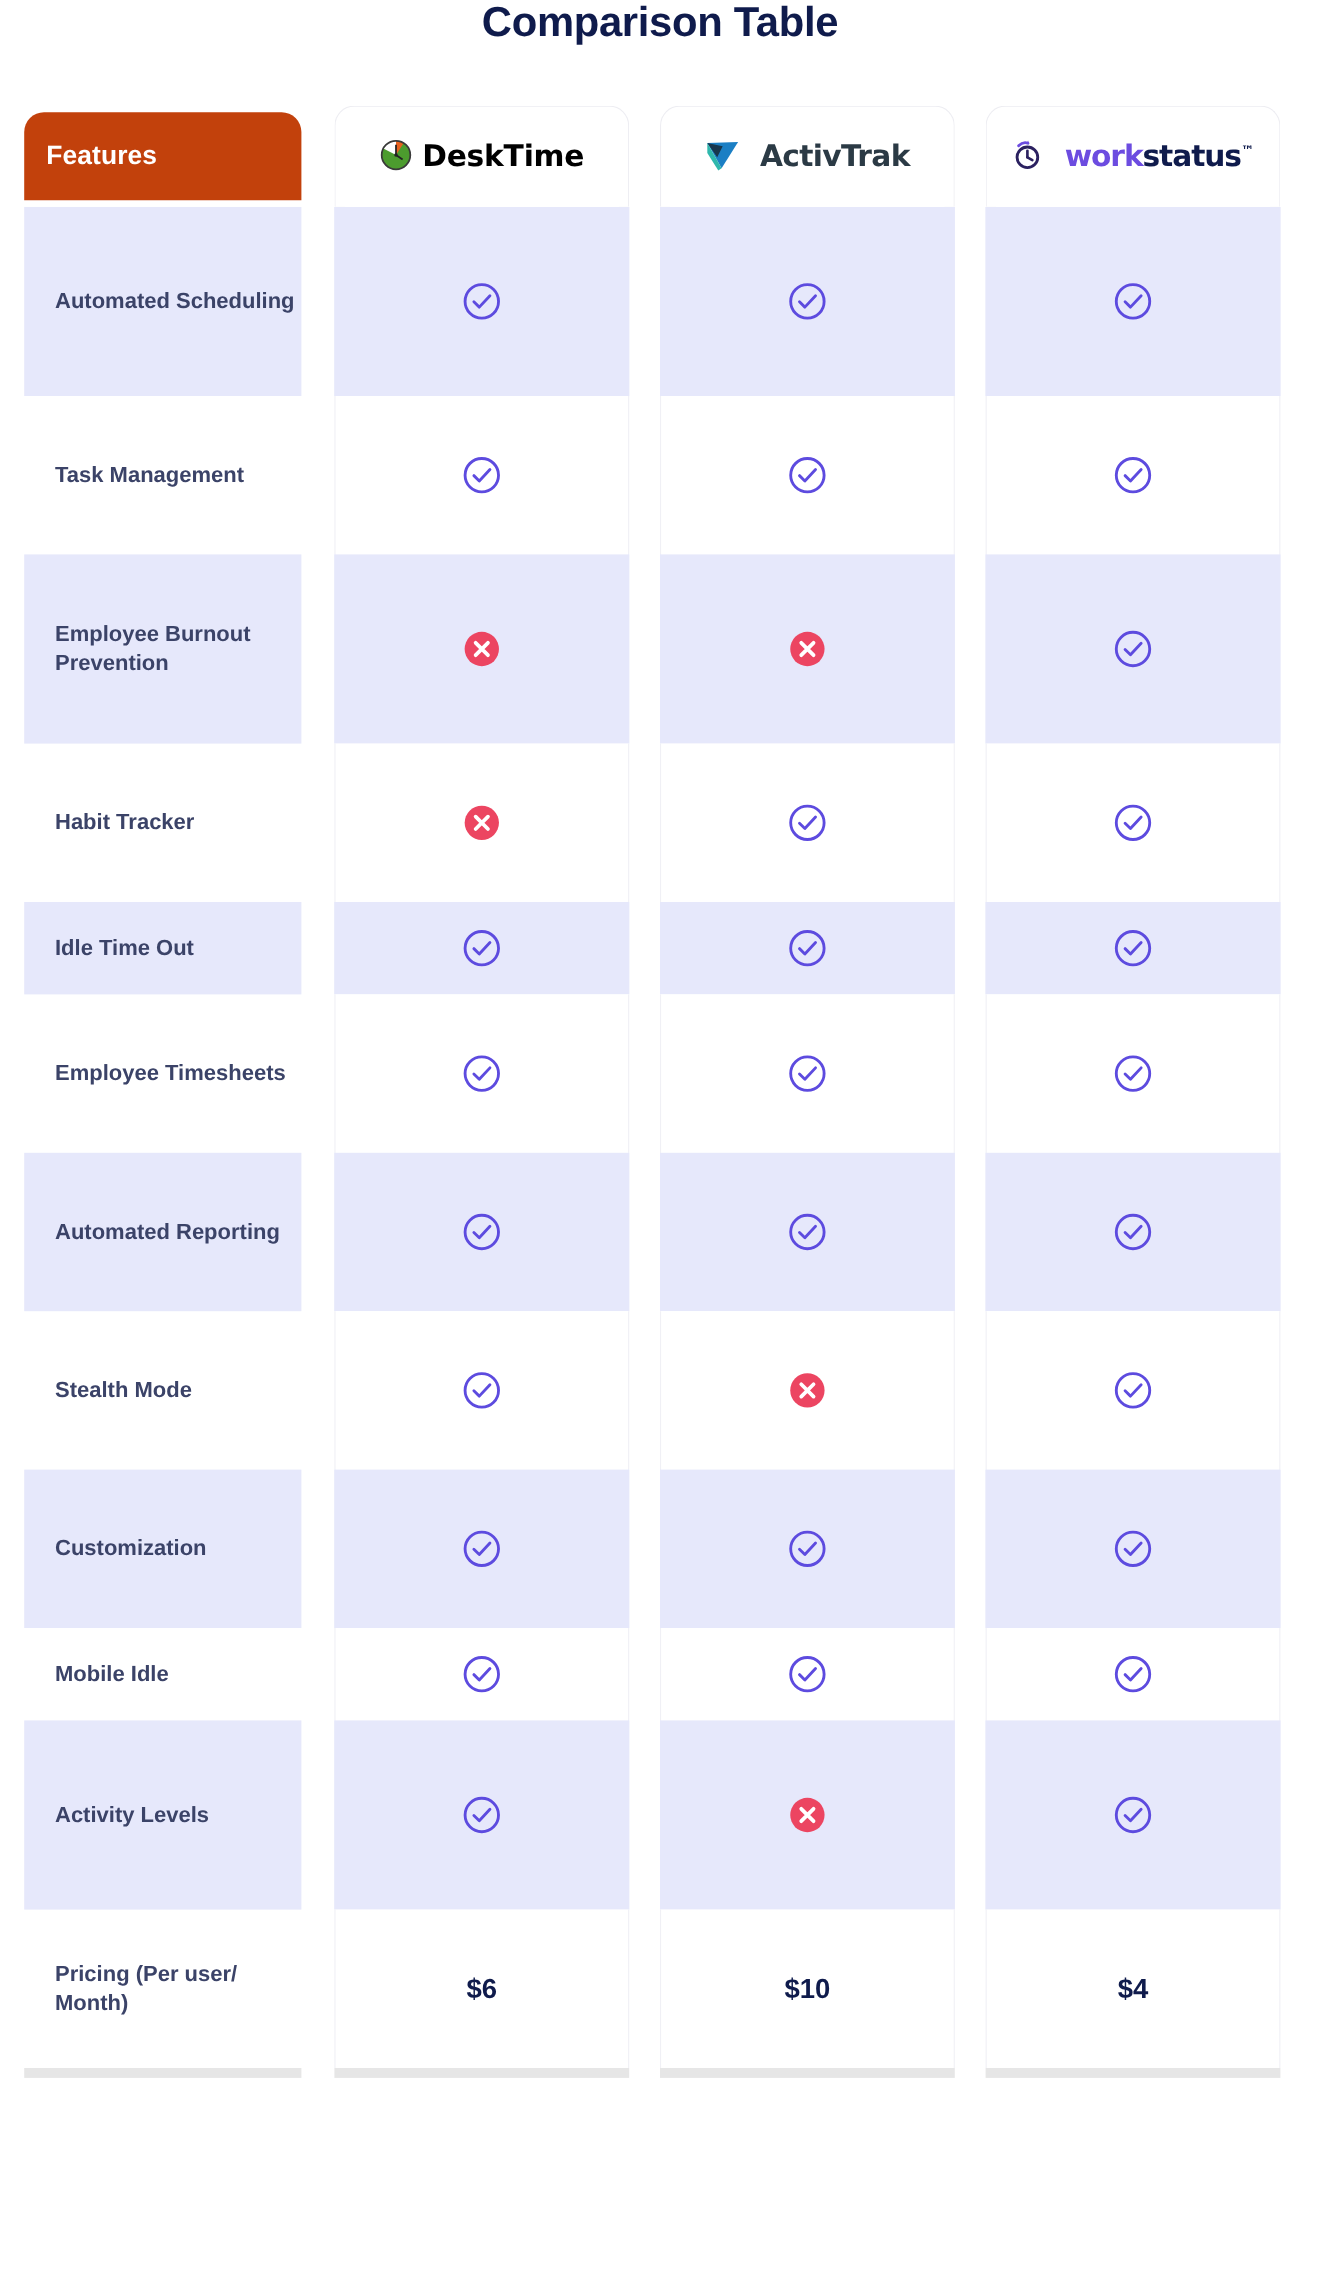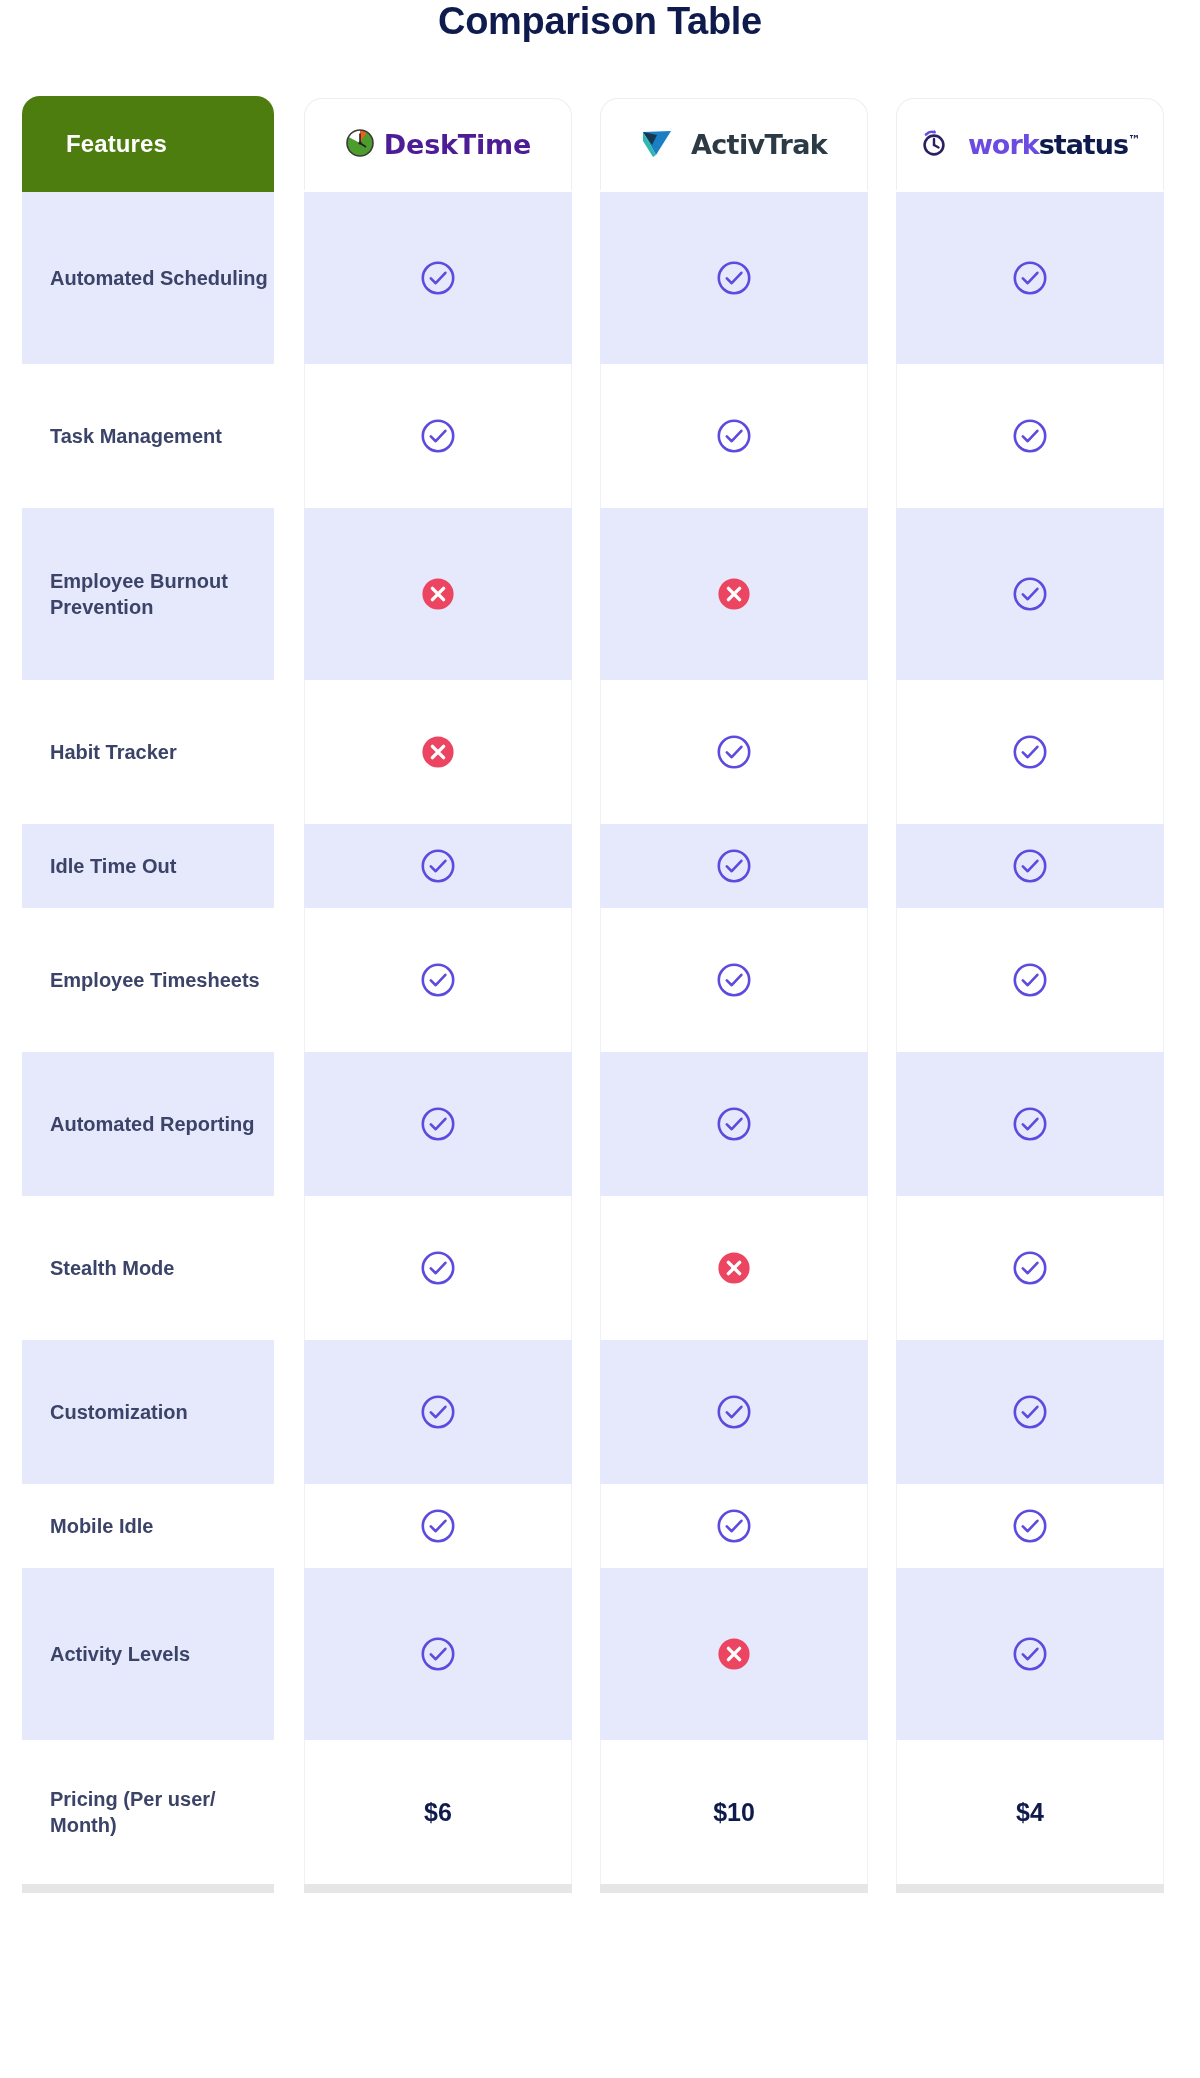--- a/index.html
+++ b/index.html
@@ -49,27 +49,27 @@
   
   .head-cell {
     height: 92px;
     vertical-align: middle;
     text-align: center;
     position: relative;
     background: #ffffff;
   }
 
   .head-feature-inner {
-    height: 96px;
-    background: #4d7c0f;
+    height: 80px;
+    background: #c2410c;
     border-top-left-radius: 18px;
     border-top-right-radius: 18px;
     display: flex;
     align-items: center;
-    padding-left: 44px;
+    padding-left: 20px;
     margin-right: 16px;
   }
   .head-feature-label {
     color: #ffffff;
     font-size: 24px;
     font-weight: bold;
     letter-spacing: 0.1px;
   }
 
   .head-vendor-inner {
@@ -88,21 +88,21 @@
   
   .logo {
     display: flex;
     align-items: center;
     gap: 9px;
     line-height: 1;
   }
 
   .logo-desktime-text {
     font-size: 27px;
-    color: #4c1d95;
+    color: #000000;
     font-family: "DejaVu Sans", sans-serif;
     letter-spacing: -0.2px;
   }
 
   .logo-activtrak-text {
     font-size: 27px;
     color: #2b3a45;
     letter-spacing: -0.6px;
     font-family: "DejaVu Sans", sans-serif;
   }

